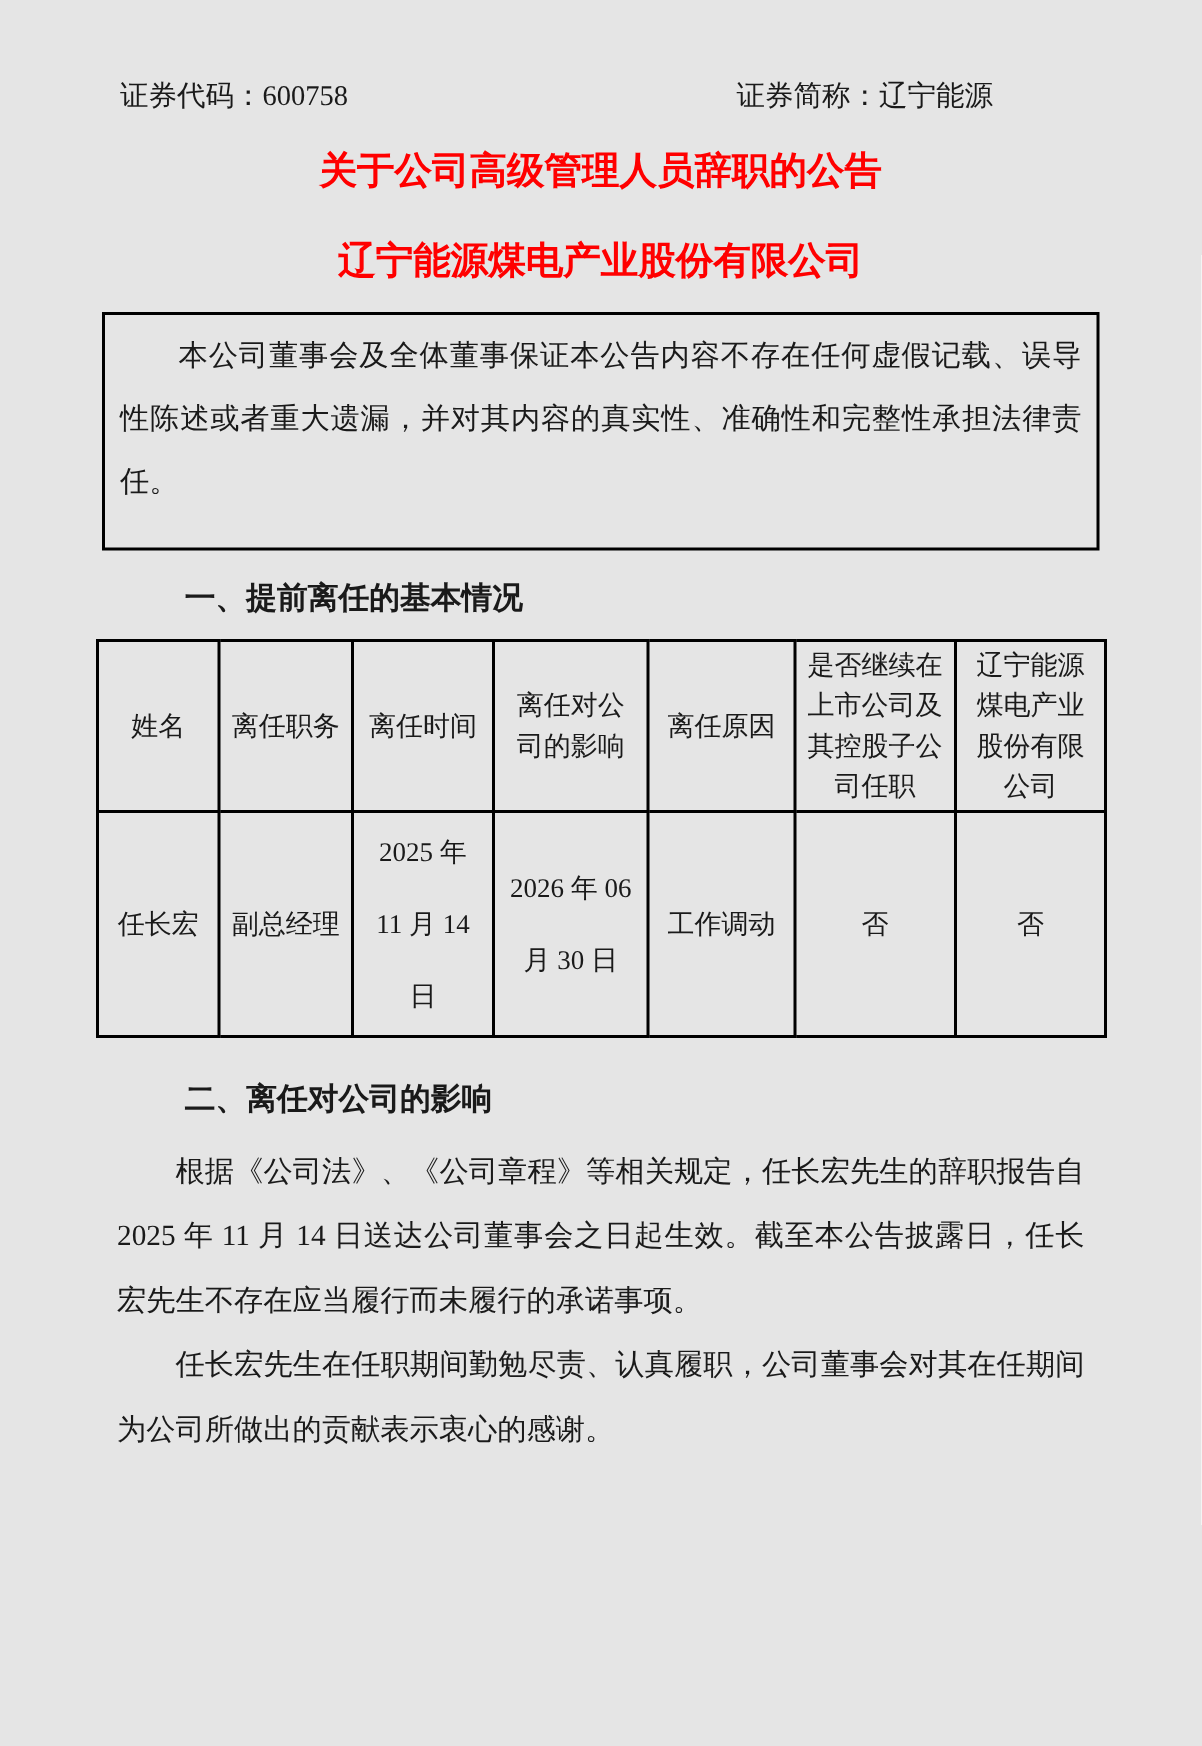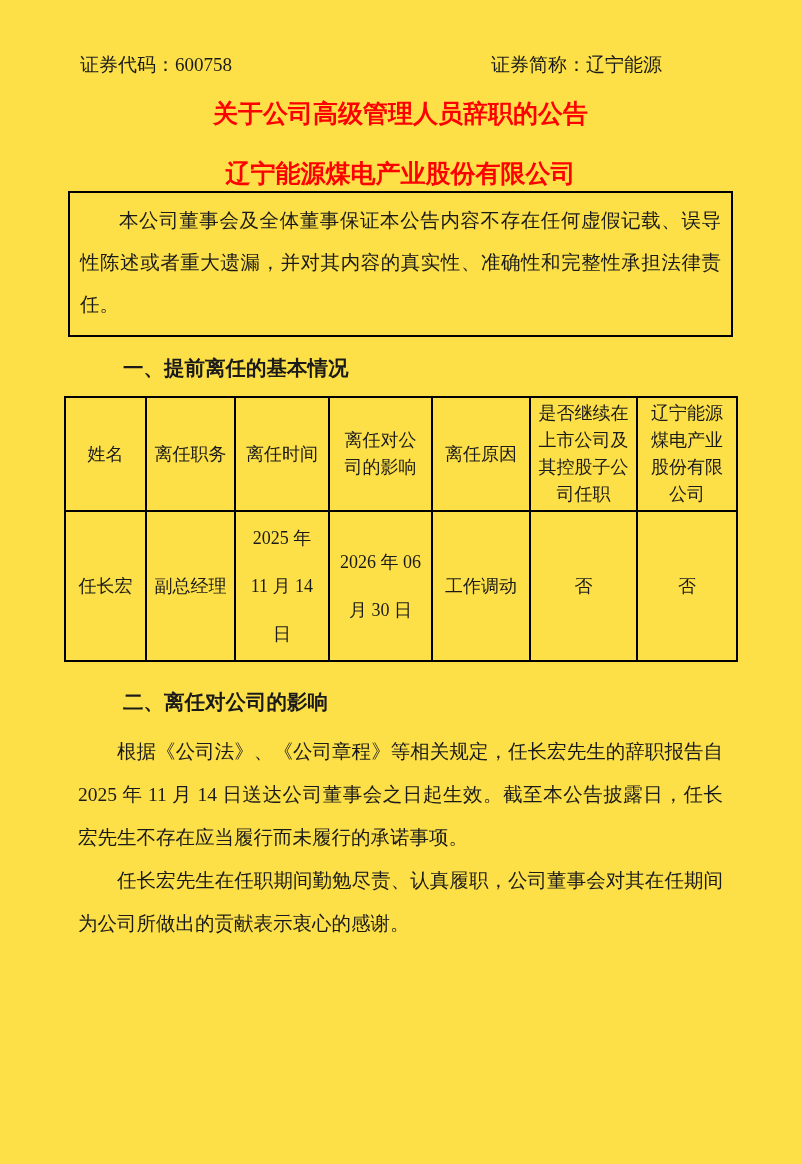--- a/index.html
+++ b/index.html
@@ -1,37 +1,37 @@
 <!DOCTYPE html>
 <html lang="zh"><head>
 <meta charset="utf-8">
 <style>
   html,body{margin:0;padding:0;background:#ffffff;}
   .page{
     width:801px;height:1164px;box-sizing:border-box;
-    padding:53px 78px 0 78px;background:#fde047;overflow:hidden;
+    padding:53px 78px 0 78px;background:#e5e5e5;overflow:hidden;
     font-family:"Liberation Serif","DejaVu Serif",serif;
     color:#1a1a1a;
   }
   .doc-header{
     display:flex;justify-content:space-between;
     width:582px;margin-left:2px;
     font-size:19px;line-height:24px;white-space:nowrap;
   }
   .title{
     text-align:center;color:#ff0000;font-weight:bold;
     font-family:"DejaVu Sans","Liberation Sans",sans-serif;
     font-size:25px;line-height:34px;
   }
   .title-1{margin-top:26px;}
   .title-2{margin-top:20px;}
   .statement-box{
-    margin-left:-10px;width:calc(100% + 20px);
+    margin-top:17px;margin-left:-10px;width:calc(100% + 20px);
     box-sizing:border-box;border:2px solid #000;
-    padding:7px 10px 9px 10px;
+    padding:7px 10px 22px 10px;
   }
   .statement-box p{
     margin:0;text-indent:2em;text-align:justify;
     font-size:19.5px;line-height:42px;
   }
   .notice{
     margin:14px 0 0 0;text-align:justify;
     font-size:19.5px;line-height:43px;
   }
   .notice .lead{

